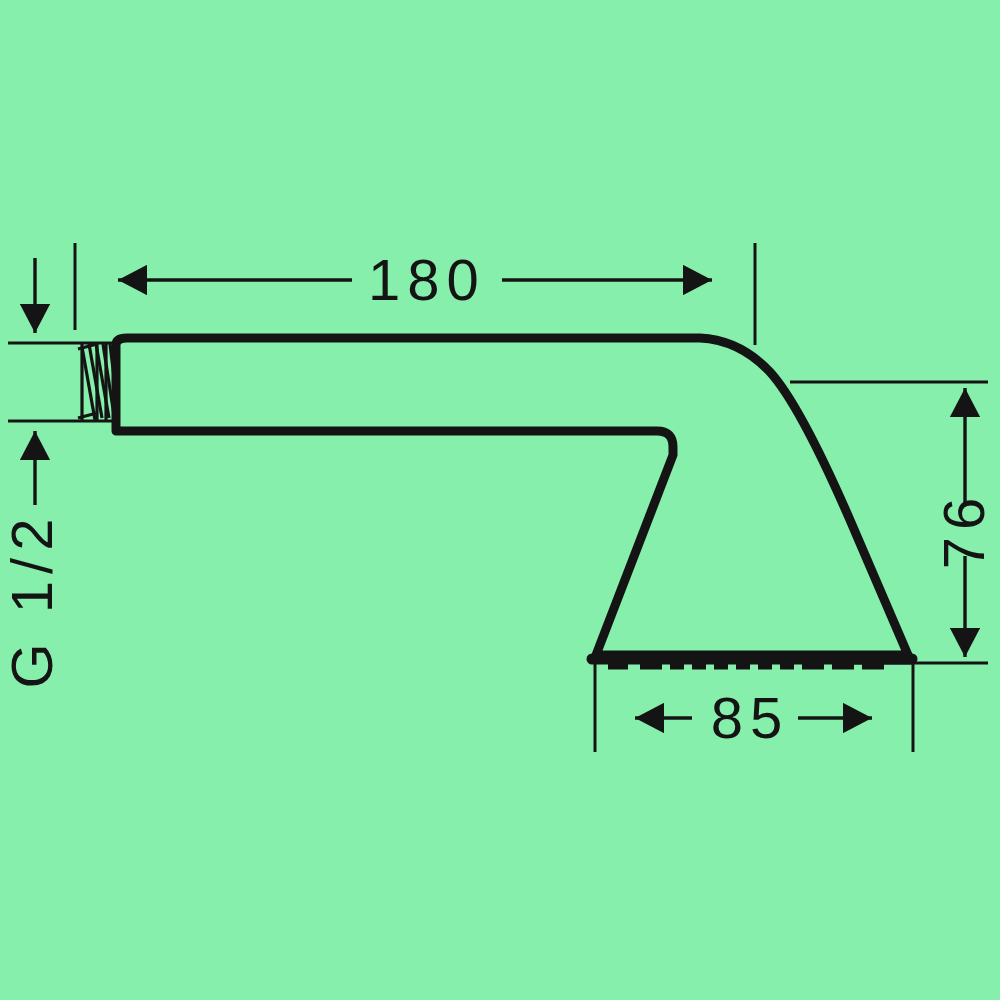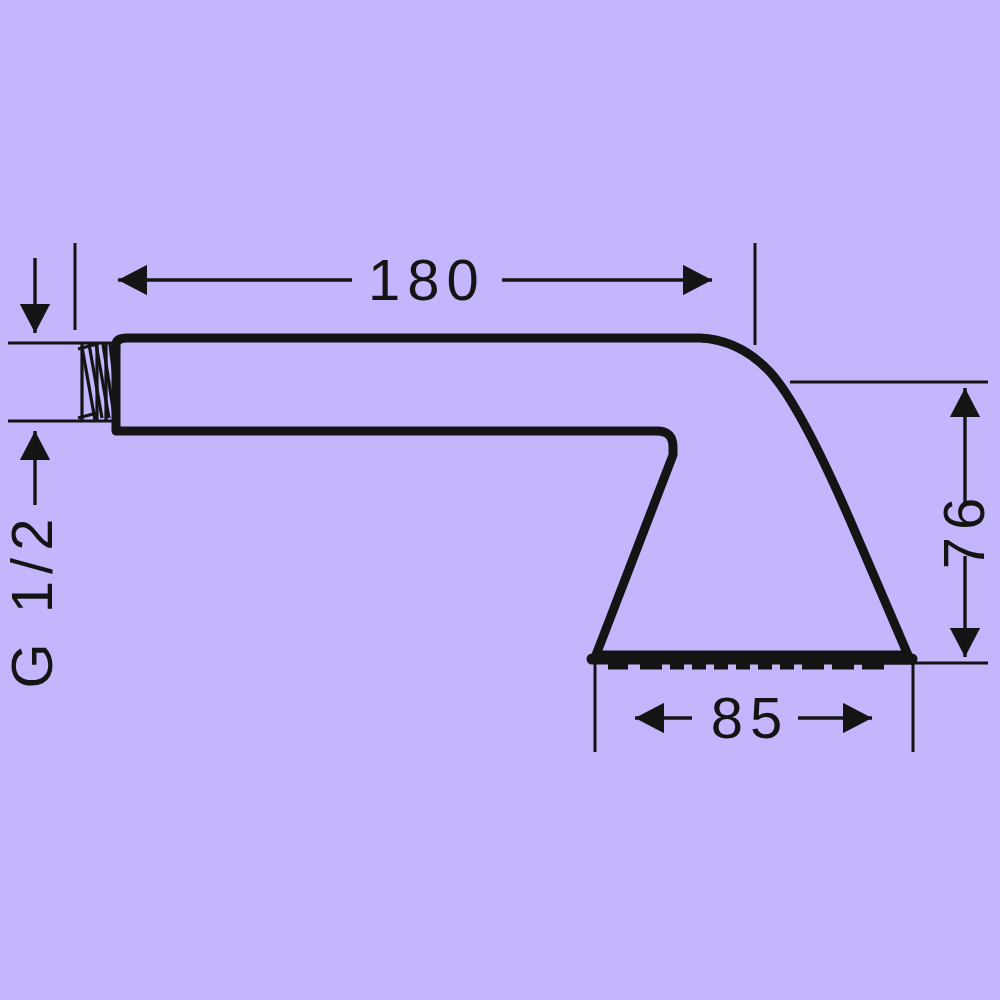--- a/index.html
+++ b/index.html
@@ -10,21 +10,21 @@
   body {
     width: 1000px;
     height: 1000px;
     font-family: "Liberation Sans", sans-serif;
     overflow: hidden;
   }
   #drawing-root {
     position: relative;
     width: 1000px;
     height: 1000px;
-    background: #c4b5fd;
+    background: #86efac;
   }
   #tech-drawing {
     display: block;
     width: 1000px;
     height: 1000px;
   }
   .dim-text {
     font-family: "Liberation Sans", sans-serif;
     font-size: 58px;
     letter-spacing: 7px;

